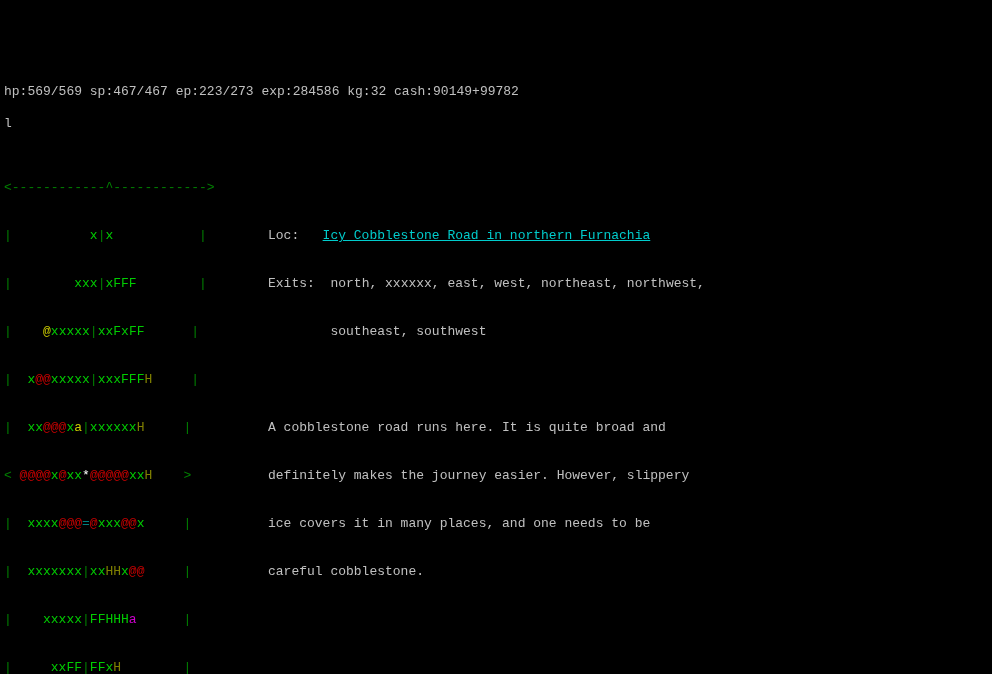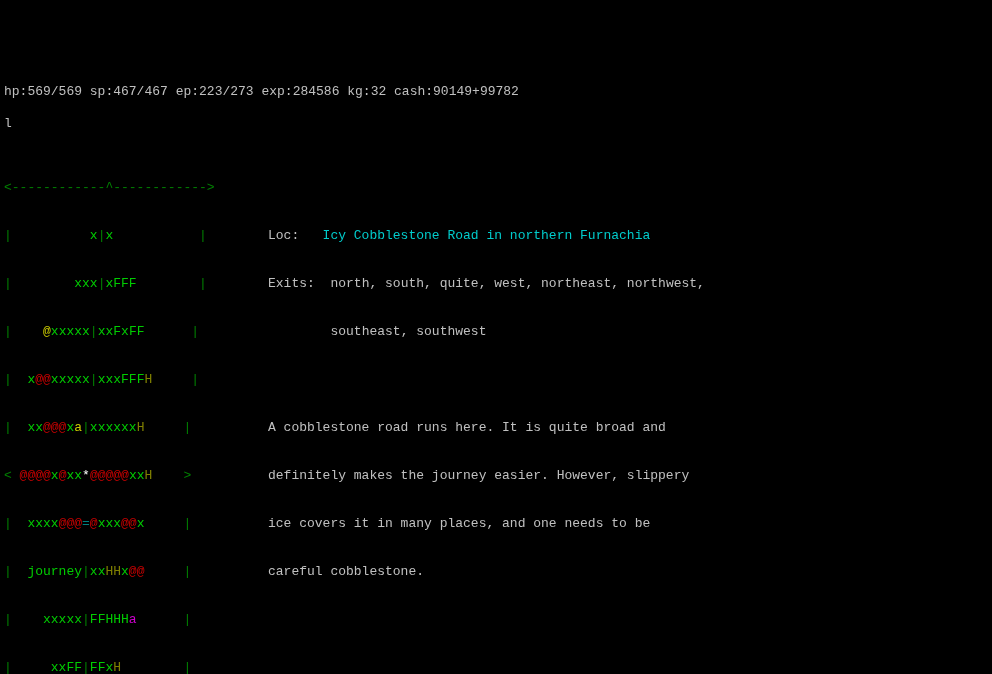--- a/index.html
+++ b/index.html
@@ -9,21 +9,21 @@
     font-family: "Courier New", monospace;
     font-size: 13px;
     line-height: 16px;
     color: #c0c0c0;
     white-space: pre;
     width: 992px;
     height: 674px;
     overflow: hidden;
   }
   .gray { color: #c0c0c0; }
-  .cyan { color: #00cccc; }
+  .cyan { color: #00cccc; text-decoration: underline; }
   .green { color: #00cc00; }
   .dgreen { color: #008000; }
   .yellow { color: #cccc00; }
   .red { color: #cc0000; }
   .dyellow { color: #808000; }
   .white { color: #ffffff; }
   .dcyan { color: #008080; }
   .magenta { color: #cc00cc; }
   .row { display: block; }
   .mapcol { display: inline-block; width: 264px; vertical-align: top; }
@@ -36,33 +36,33 @@
 
 
 <span class="row gray">hp:569/569 sp:467/467 ep:223/273 exp:284586 kg:32 cash:90149+99782</span>
 <span class="row gray">l</span>
 
 
 <div class="row"><span class="mapcol"><span class="dgreen">&lt;------------^------------&gt;</span></span><span class="txtcol"></span></div>
 
 <div class="row"><span class="mapcol"><span class="dgreen">|          </span><span class="green">x</span><span class="dgreen">|</span><span class="green">x</span><span class="dgreen">           |</span></span><span class="txtcol"><span class="gray">Loc:   </span><span class="cyan">Icy Cobblestone Road in northern Furnachia</span></span></div>
 
-<div class="row"><span class="mapcol"><span class="dgreen">|        </span><span class="green">xxx</span><span class="dgreen">|</span><span class="green">x</span><span class="green">FFF</span><span class="dgreen">        |</span></span><span class="txtcol"><span class="gray">Exits:  </span><span class="gray">north, south, quite, west, northeast, northwest,</span></span></div>
+<div class="row"><span class="mapcol"><span class="dgreen">|        </span><span class="green">xxx</span><span class="dgreen">|</span><span class="green">x</span><span class="green">FFF</span><span class="dgreen">        |</span></span><span class="txtcol"><span class="gray">Exits:  </span><span class="gray">north, xxxxxx, east, west, northeast, northwest,</span></span></div>
 
 <div class="row"><span class="mapcol"><span class="dgreen">|    </span><span class="yellow">@</span><span class="green">xxxxx</span><span class="dgreen">|</span><span class="green">xx</span><span class="green">F</span><span class="green">x</span><span class="green">FF</span><span class="dgreen">      |</span></span><span class="txtcol"><span class="gray">        </span><span class="gray">southeast, southwest</span></span></div>
 
 <div class="row"><span class="mapcol"><span class="dgreen">|  </span><span class="green">x</span><span class="red">@@</span><span class="green">xxxxx</span><span class="dgreen">|</span><span class="green">xxx</span><span class="green">FFF</span><span class="dyellow">H</span><span class="dgreen">     |</span></span><span class="txtcol"></span></div>
 
 <div class="row"><span class="mapcol"><span class="dgreen">|  </span><span class="green">xx</span><span class="red">@@@</span><span class="green">x</span><span class="yellow">a</span><span class="dgreen">|</span><span class="green">xxxxxx</span><span class="dyellow">H</span><span class="dgreen">     |</span></span><span class="txtcol"><span class="gray">A cobblestone road runs here. It is quite broad and</span></span></div>
 
 <div class="row"><span class="mapcol"><span class="dgreen">&lt; </span><span class="red">@@@@</span><span class="green">x</span><span class="red">@</span><span class="green">xx</span><span class="white">*</span><span class="red">@@@@@</span><span class="green">xx</span><span class="dyellow">H</span><span class="dgreen">    &gt;</span></span><span class="txtcol"><span class="gray">definitely makes the journey easier. However, slippery</span></span></div>
 
 <div class="row"><span class="mapcol"><span class="dgreen">|  </span><span class="green">xxxx</span><span class="red">@@@</span><span class="dcyan">=</span><span class="red">@</span><span class="green">xxx</span><span class="red">@@</span><span class="green">x</span><span class="dgreen">     |</span></span><span class="txtcol"><span class="gray">ice covers it in many places, and one needs to be</span></span></div>
 
-<div class="row"><span class="mapcol"><span class="dgreen">|  </span><span class="green">journey</span><span class="dgreen">|</span><span class="green">xx</span><span class="dyellow">HH</span><span class="green">x</span><span class="red">@@</span><span class="dgreen">     |</span></span><span class="txtcol"><span class="gray">careful cobblestone.</span></span></div>
+<div class="row"><span class="mapcol"><span class="dgreen">|  </span><span class="green">xxxxxxx</span><span class="dgreen">|</span><span class="green">xx</span><span class="dyellow">HH</span><span class="green">x</span><span class="red">@@</span><span class="dgreen">     |</span></span><span class="txtcol"><span class="gray">careful cobblestone.</span></span></div>
 
 <div class="row"><span class="mapcol"><span class="dgreen">|    </span><span class="green">xxxxx</span><span class="dgreen">|</span><span class="green">FFHHH</span><span class="magenta">a</span><span class="dgreen">      |</span></span></div>
 
 <div class="row"><span class="mapcol"><span class="dgreen">|     </span><span class="green">xx</span><span class="green">FF</span><span class="dgreen">|</span><span class="green">FF</span><span class="green">x</span><span class="dyellow">H</span><span class="dgreen">        |</span></span></div>
 
 
 
 
 
 

